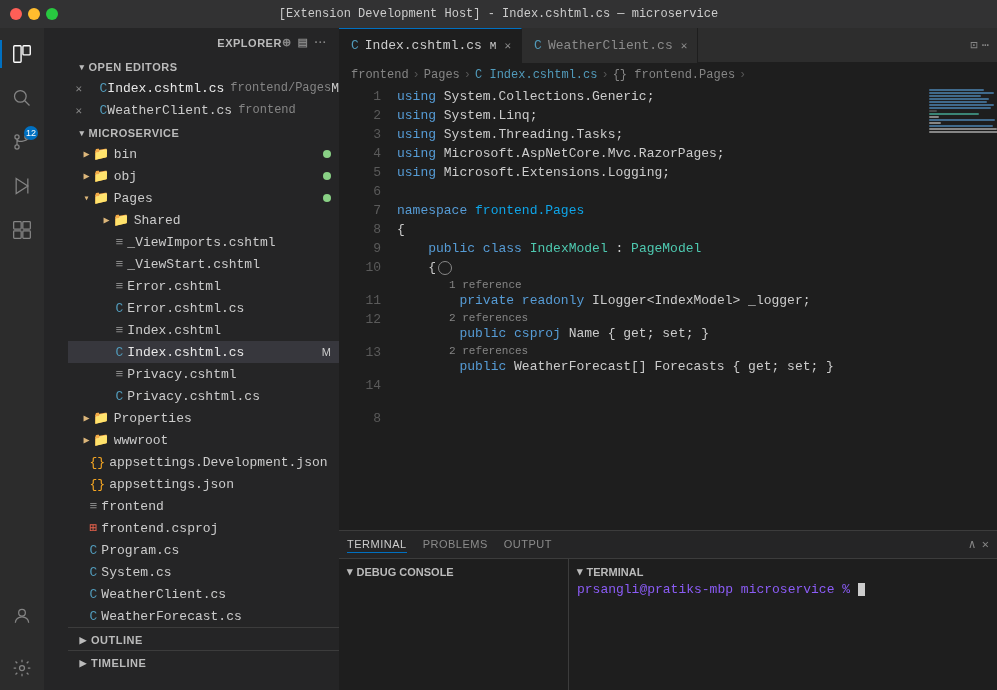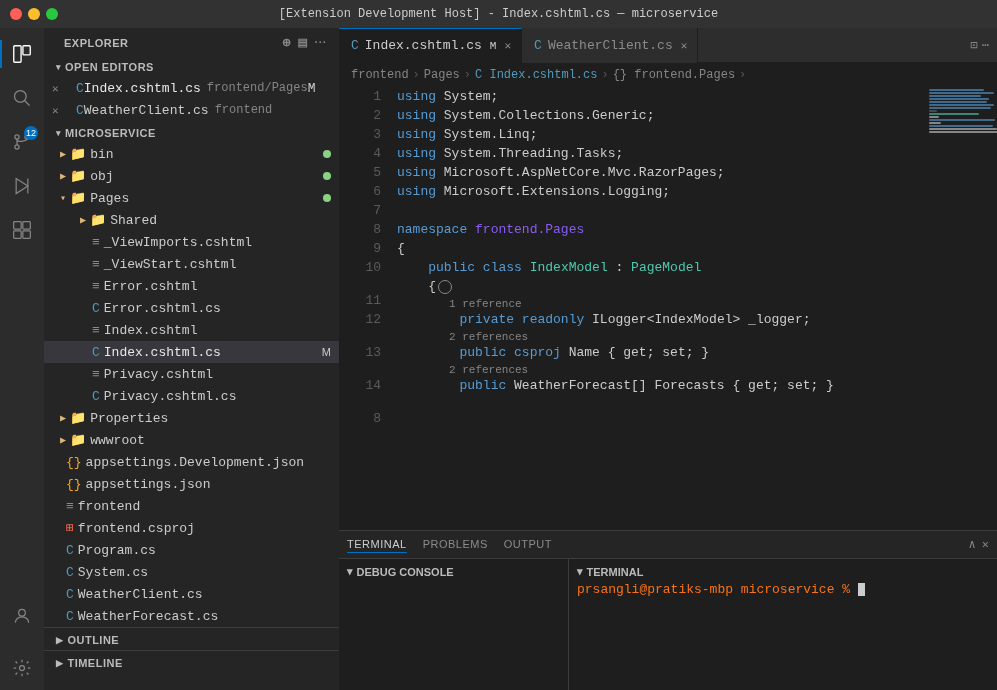--- a/index.html
+++ b/index.html
@@ -100,20 +100,21 @@
     }
 
     
     .sidebar {
       width: 295px;
       background: #252526;
       display: flex;
       flex-direction: column;
       flex-shrink: 0;
       overflow: hidden;
+      align-items: flex-end;
     }
     .sidebar-header {
       display: flex;
       align-items: center;
       justify-content: space-between;
       padding: 8px 12px 6px 20px;
       font-size: 11px;
       font-weight: 700;
       color: #bbbbbb;
       font-family: sans-serif;
@@ -293,21 +294,21 @@
     .code-content::-webkit-scrollbar { width: 8px; height: 8px; }
     .code-content::-webkit-scrollbar-thumb { background: #424242; }
     .code-line {
       white-space: pre;
       height: 19px;
     }
 
     
     .kw { color: #569cd6; }
     .type { color: #4ec9b0; }
-    .ns { color: #8b5cf6; }
+    .ns { color: #0ea5e9; }
     .ref-hint {
       color: #858585;
       font-size: 11px;
       display: block;
       height: 14px;
       line-height: 14px;
       margin-top: 2px;
     }
 
     
@@ -399,21 +400,21 @@
       font-family: sans-serif;
       color: #bbbbbb;
       font-weight: 700;
       display: flex;
       align-items: center;
       gap: 4px;
       margin-bottom: 4px;
     }
     .terminal-line {
       font-size: 13px;
-      color: #f97316;
+      color: #8b5cf6;
     }
     .terminal-cursor {
       display: inline-block;
       width: 7px;
       height: 13px;
       background: #cccccc;
       vertical-align: middle;
       animation: blink 1s infinite;
     }
     @keyframes blink { 0%,100%{opacity:1} 50%{opacity:0} }
@@ -732,21 +733,20 @@
         <div>11</div>
         <div>12</div>
         <div style="height:14px"></div>
         <div>13</div>
         <div style="height:14px"></div>
         <div>14</div>
         <div style="height:14px"></div>
         <div>8</div>
       </div>
       <div class="code-content">
-        <div class="code-line"><span class="kw">using</span> System;</div>
         <div class="code-line"><span class="kw">using</span> System.Collections.Generic;</div>
         <div class="code-line"><span class="kw">using</span> System.Linq;</div>
         <div class="code-line"><span class="kw">using</span> System.Threading.Tasks;</div>
         <div class="code-line"><span class="kw">using</span> Microsoft.AspNetCore.Mvc.RazorPages;</div>
         <div class="code-line"><span class="kw">using</span> Microsoft.Extensions.Logging;</div>
         <div class="code-line"></div>
         <div class="code-line"><span class="kw">namespace</span> <span class="ns">frontend.Pages</span></div>
         <div class="code-line">{</div>
         <div class="code-line">    <span class="kw">public</span> <span class="kw">class</span> <span class="type">IndexModel</span> : <span class="type">PageModel</span></div>
         <div class="code-line">    {<span class="cursor-circle"></span></div>

